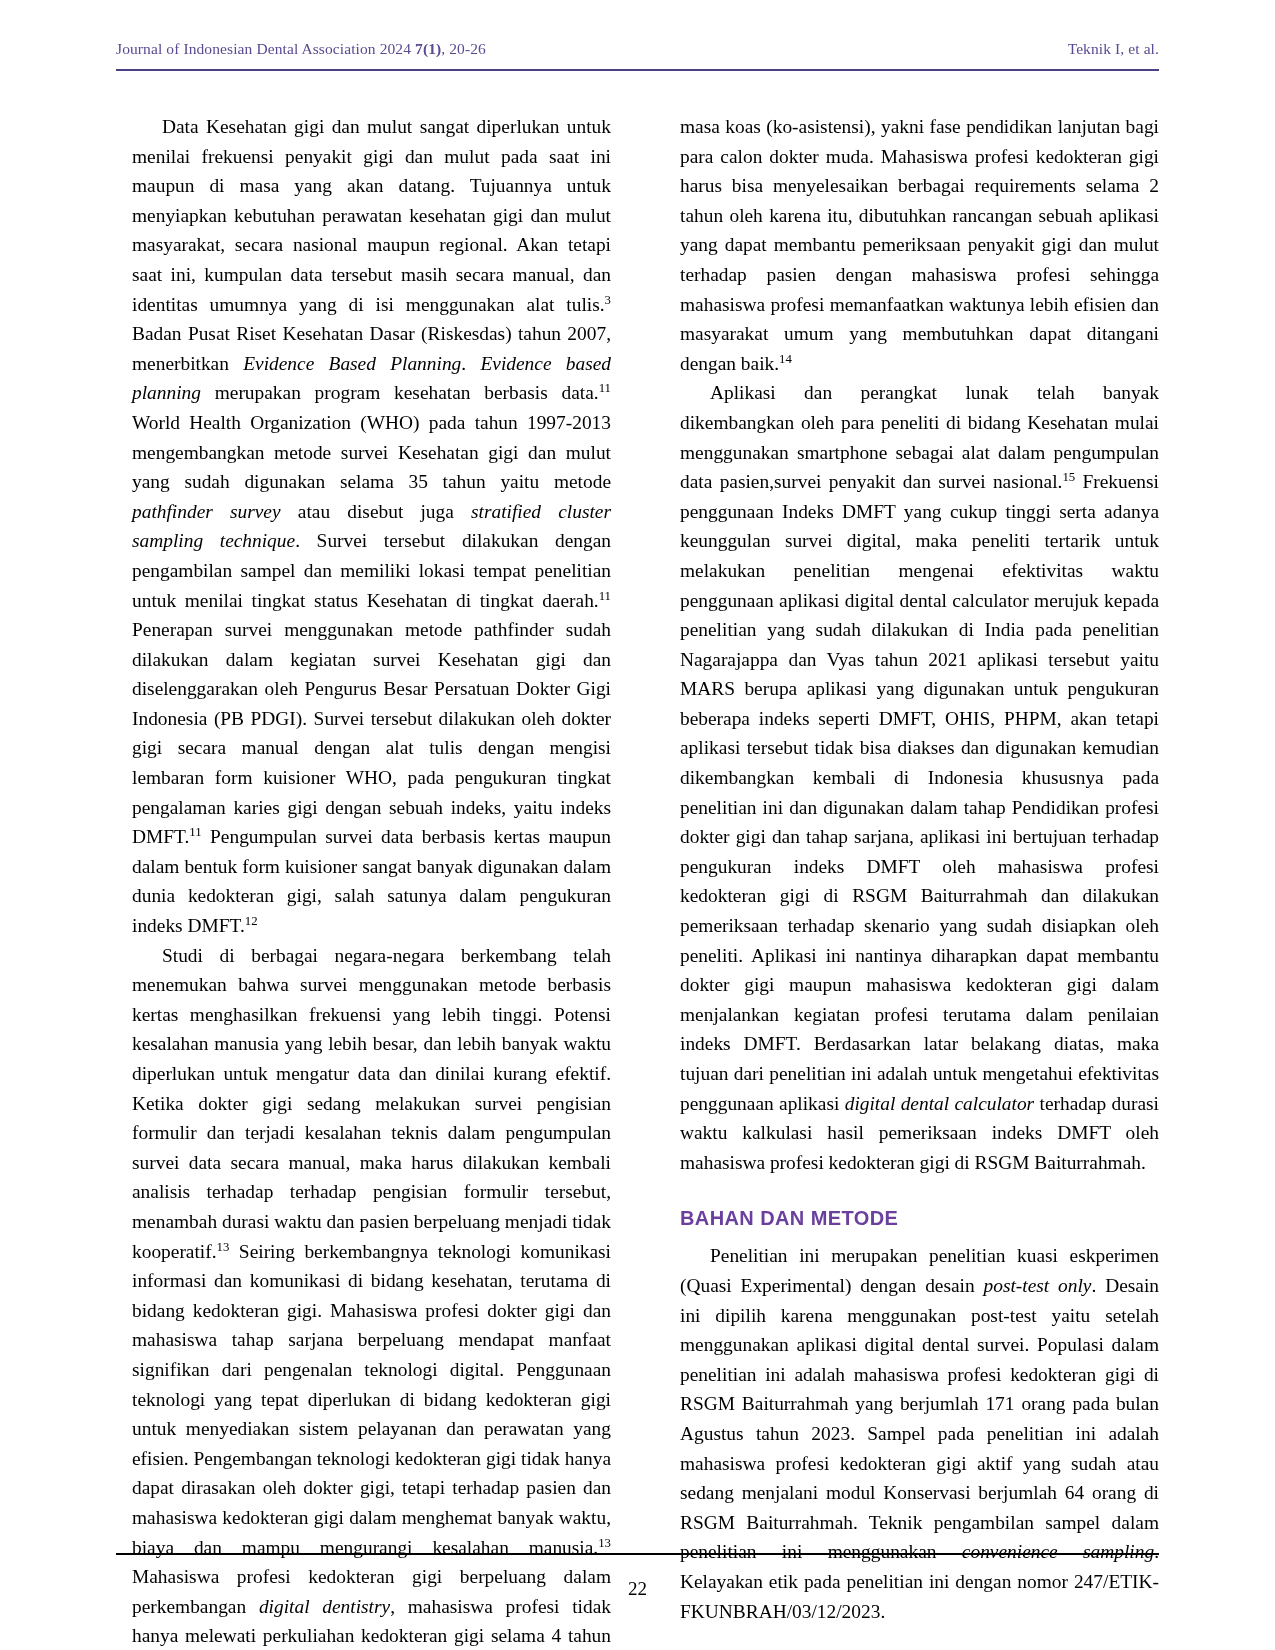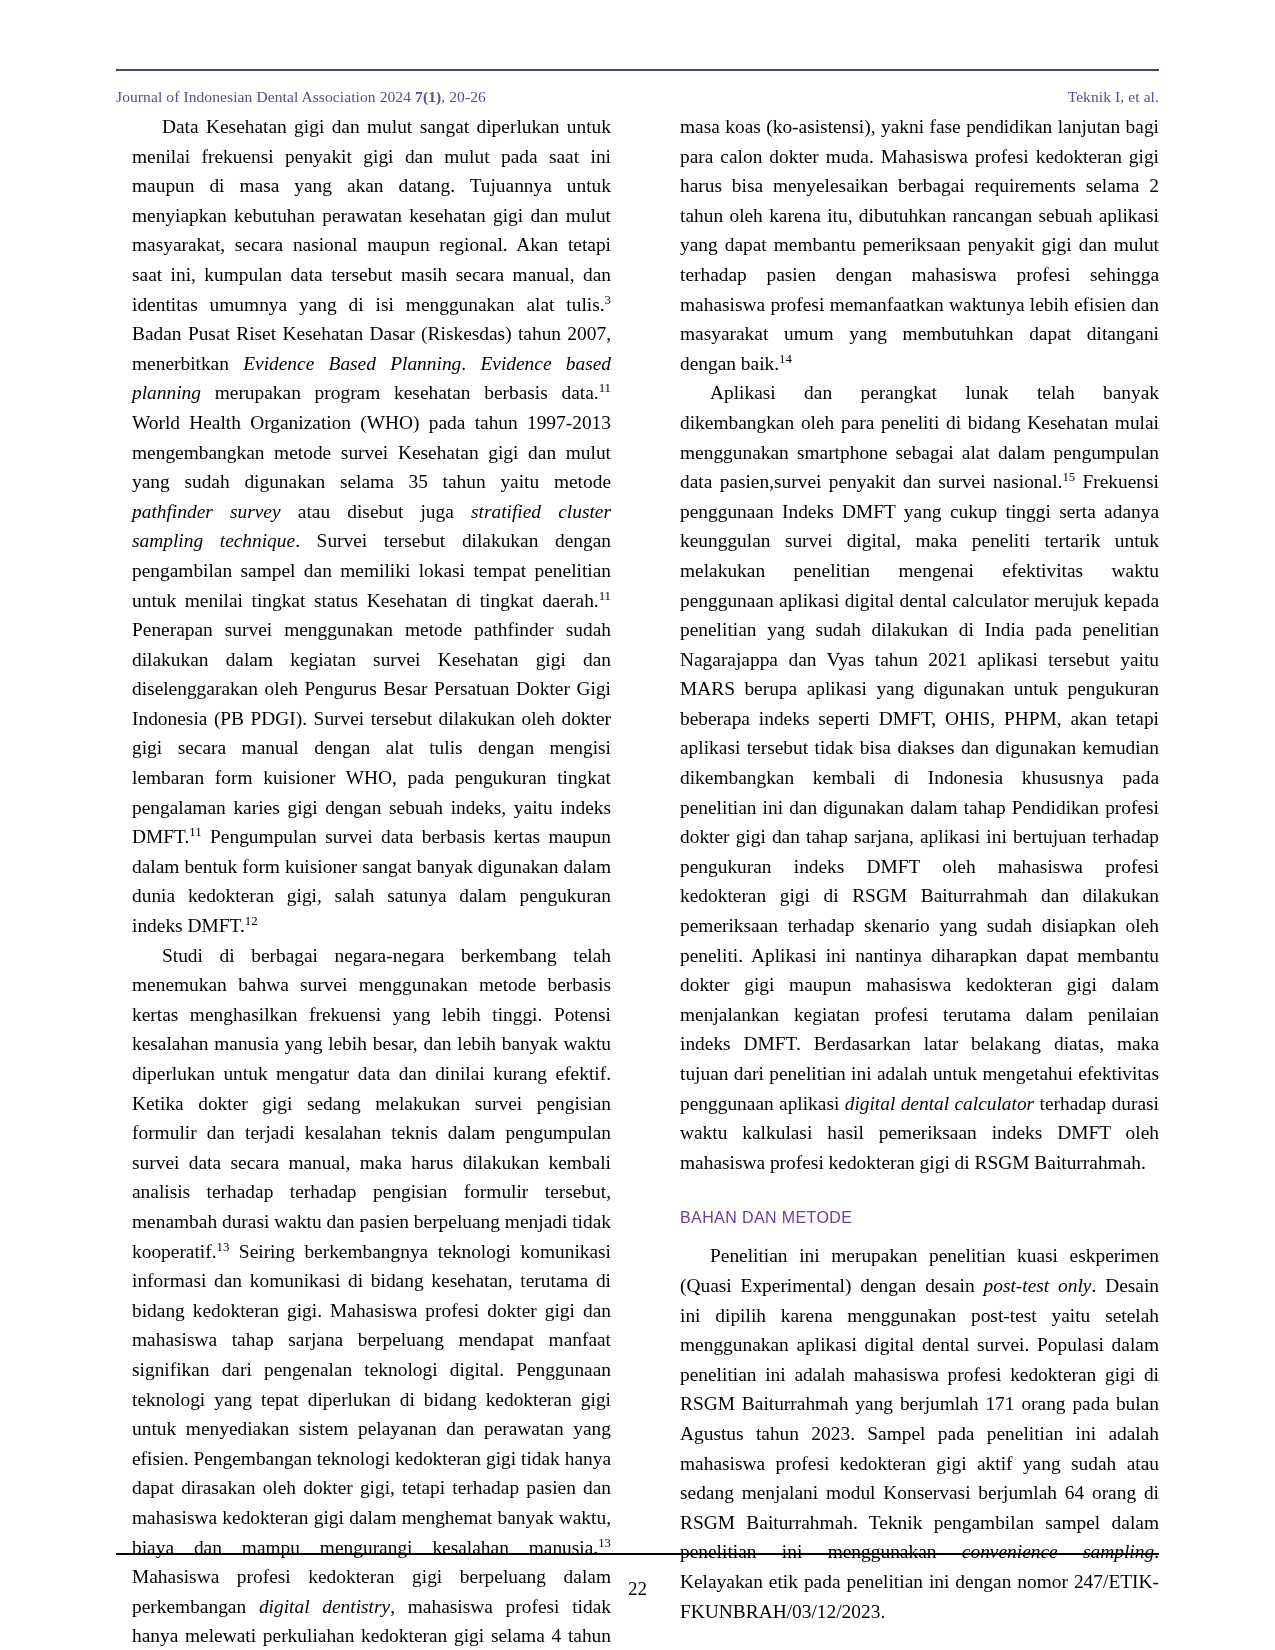--- a/index.html
+++ b/index.html
@@ -31,21 +31,21 @@
     top: 40px;
     width: 1043px;
     display: flex;
     justify-content: space-between;
     align-items: baseline;
     font-family: "Liberation Serif", "DejaVu Serif", serif;
     font-size: 15.5px;
     color: #5b4a91;
     letter-spacing: 0.1px;
   }
-  .running-head .rh-left { white-space: nowrap; margin-top: 48px; }
+  .running-head .rh-left { white-space: nowrap; }
   .running-head .rh-left b { font-weight: bold; }
   .running-head .rh-right { white-space: nowrap; }
 
   .rule-top {
     position: absolute;
     left: 116px;
     top: 69px;
     width: 1043px;
     height: 2px;
     background: #4b3f86;
@@ -81,22 +81,22 @@
   sup {
     font-size: 0.66em;
     vertical-align: super;
     line-height: 0;
   }
 
   
   h2.section-heading {
     margin: 26px 0 8px 0;
     font-family: "Liberation Sans", "DejaVu Sans", sans-serif;
-    font-size: 16px;
-    font-weight: normal;
+    font-size: 20px;
+    font-weight: bold;
     color: #6b3f9e;
     letter-spacing: 0.4px;
     line-height: 30px;
   }
 
   
   .rule-bottom {
     position: absolute;
     left: 116px;
     top: 1553px;

